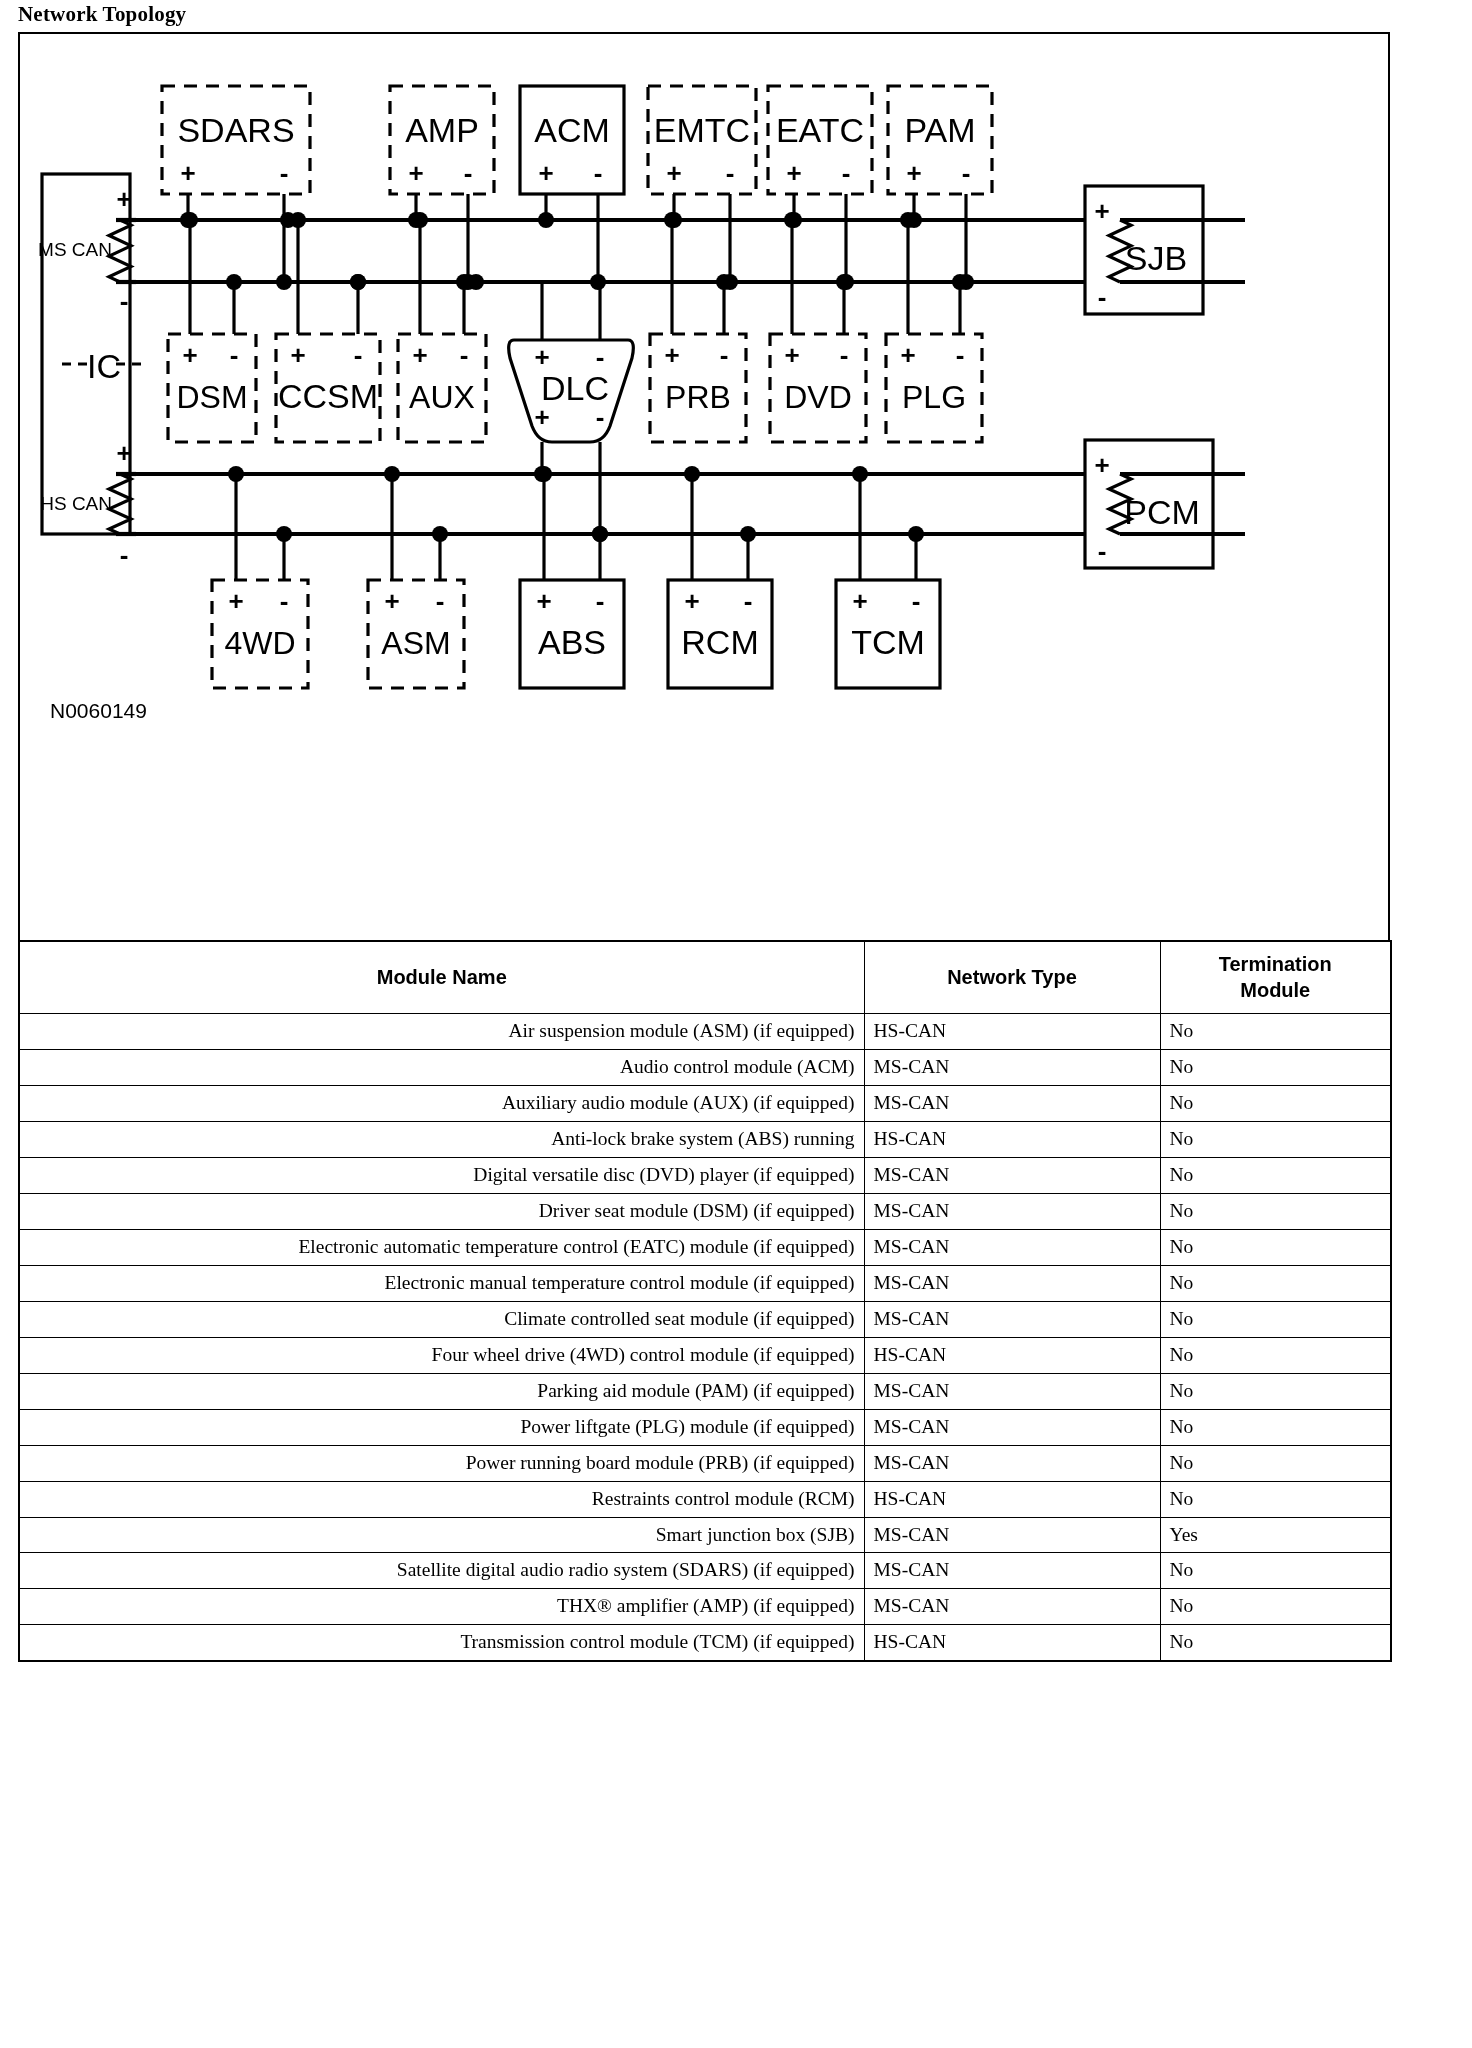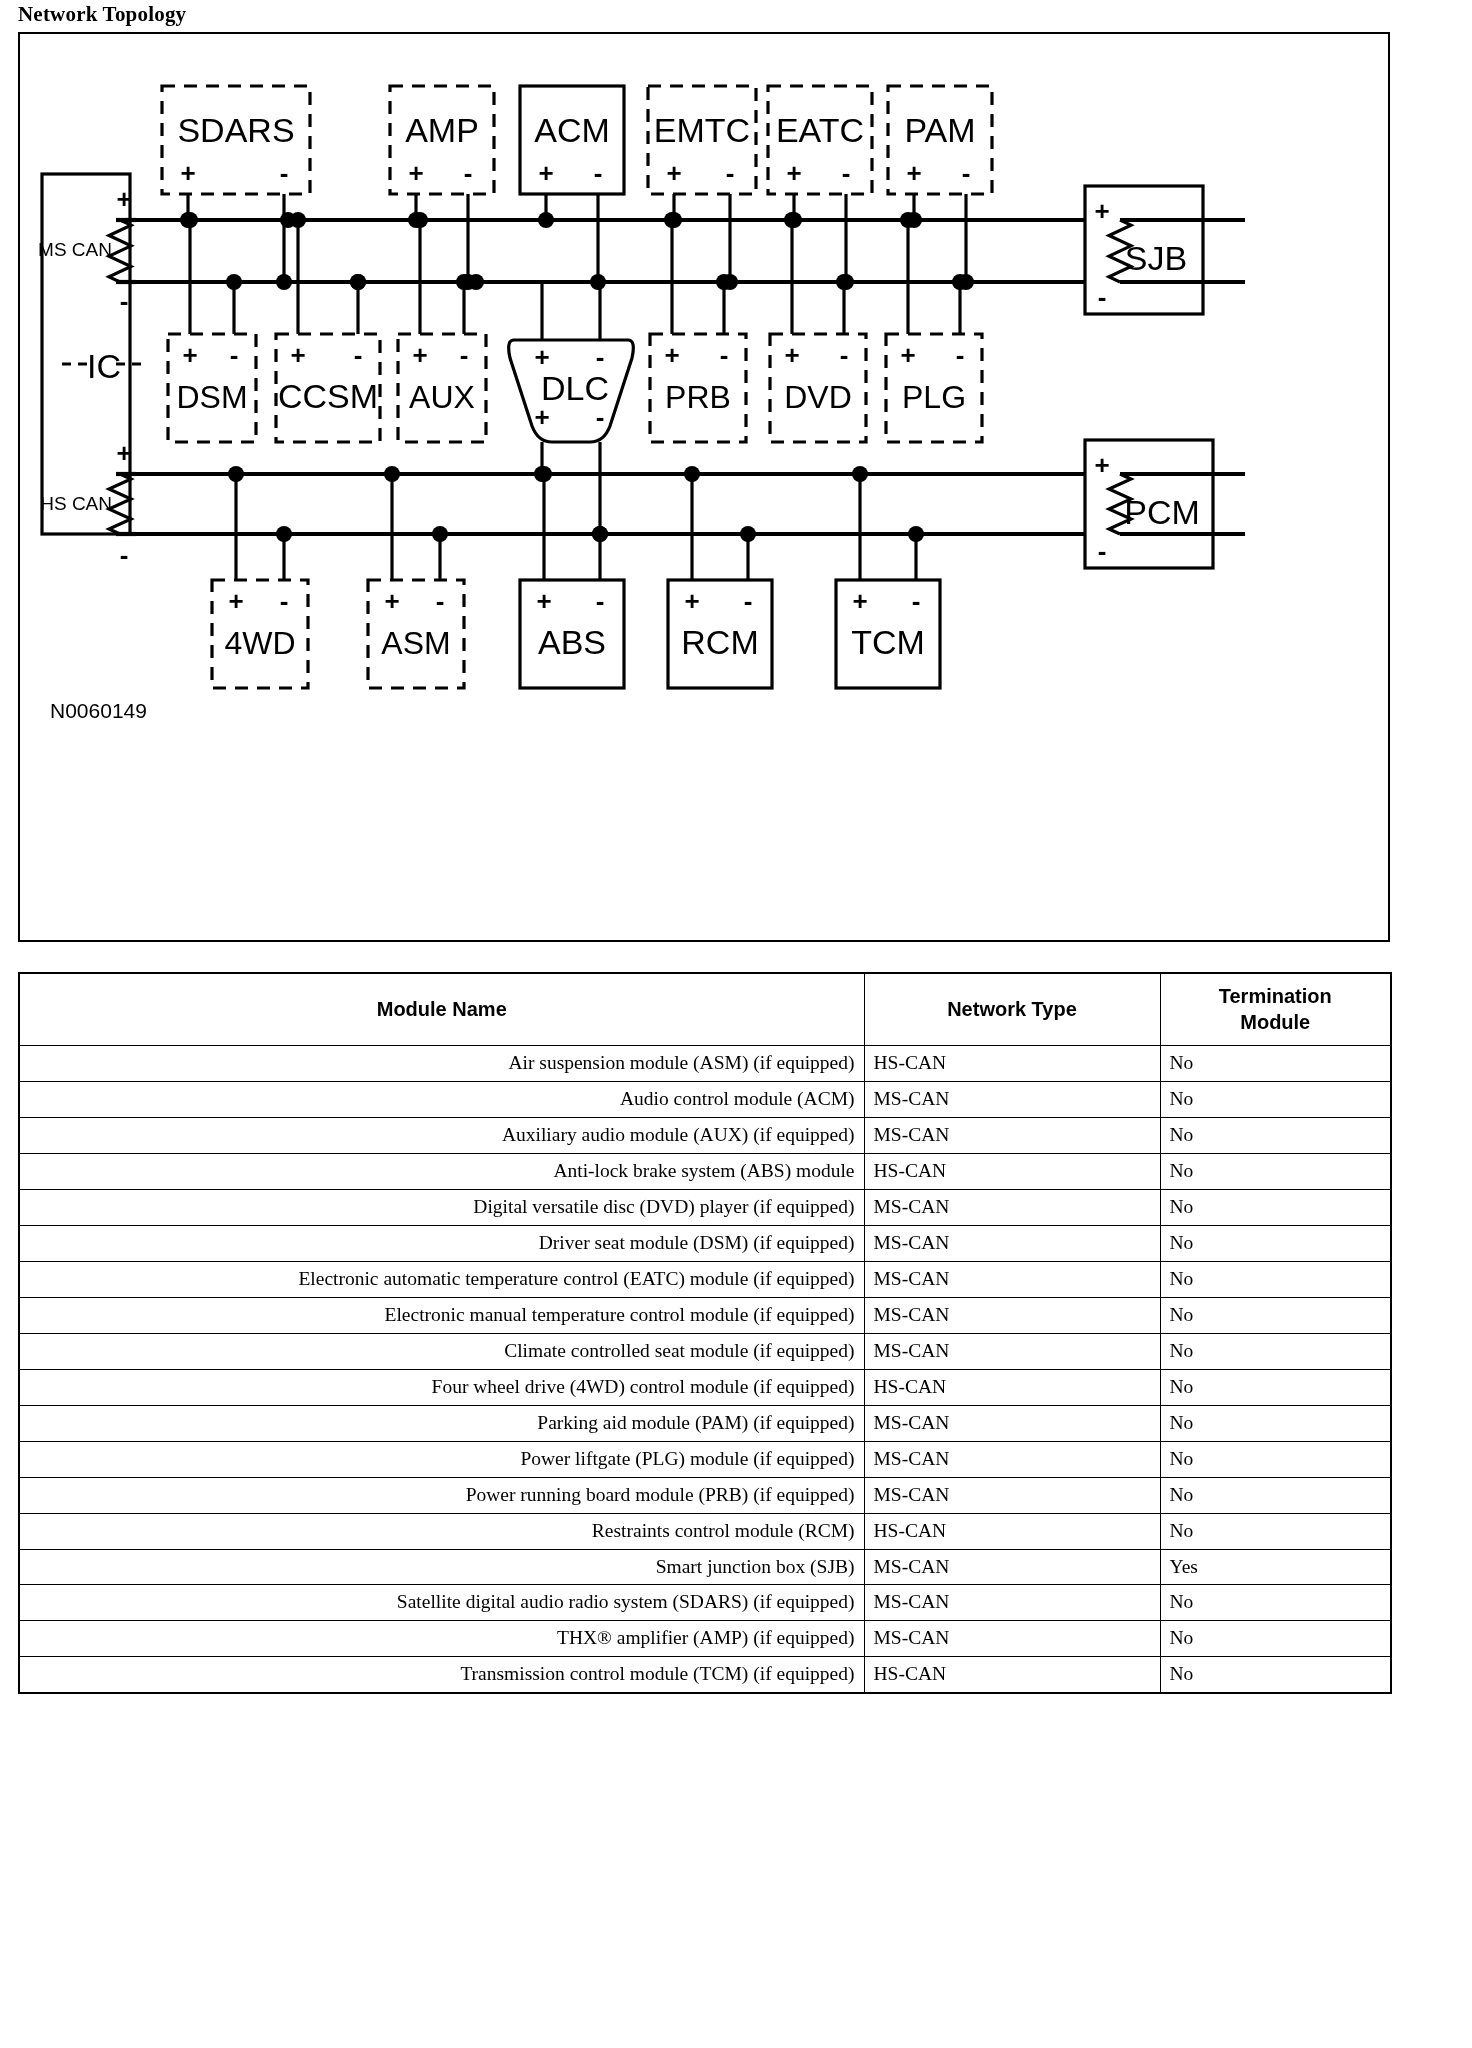--- a/index.html
+++ b/index.html
@@ -25,21 +25,21 @@
   .diag-id{font-family:"Liberation Sans",sans-serif;font-size:21px;fill:#000;}
 
   .box-solid{fill:#fff;stroke:#000;stroke-width:3.2;}
   .box-dashed{fill:#fff;stroke:#000;stroke-width:3.2;stroke-dasharray:13 9;}
   .wire{stroke:#000;stroke-width:3.2;fill:none;}
   .bus{stroke:#000;stroke-width:4.2;fill:none;}
   .dot{fill:#000;}
 
   
   #module-table{
-    position:absolute;left:18px;top:972px;width:1372px;
+    position:absolute;left:18px;top:940px;width:1372px;
     border-collapse:collapse;
     border:2.5px solid #000;
     table-layout:fixed;
   }
   #module-table th,#module-table td{
     border:1.2px solid #000;
     padding:5px 9px;
     font-family:"Liberation Serif",serif;
     font-size:19.5px;
     line-height:1.28;
@@ -279,21 +279,21 @@
           <td class="name">Audio control module (ACM)</td>
           <td class="net">MS-CAN</td>
           <td class="term">No</td>
         </tr>
         <tr>
           <td class="name">Auxiliary audio module (AUX) (if equipped)</td>
           <td class="net">MS-CAN</td>
           <td class="term">No</td>
         </tr>
         <tr>
-          <td class="name">Anti-lock brake system (ABS) module</td>
+          <td class="name">Anti-lock brake system (ABS) running</td>
           <td class="net">HS-CAN</td>
           <td class="term">No</td>
         </tr>
         <tr>
           <td class="name">Digital versatile disc (DVD) player (if equipped)</td>
           <td class="net">MS-CAN</td>
           <td class="term">No</td>
         </tr>
         <tr>
           <td class="name">Driver seat module (DSM) (if equipped)</td>

